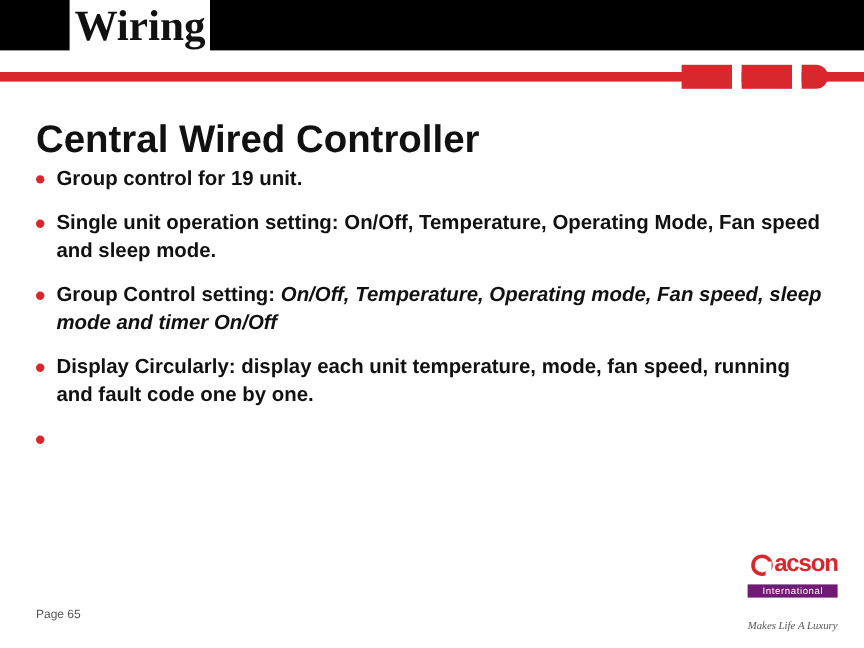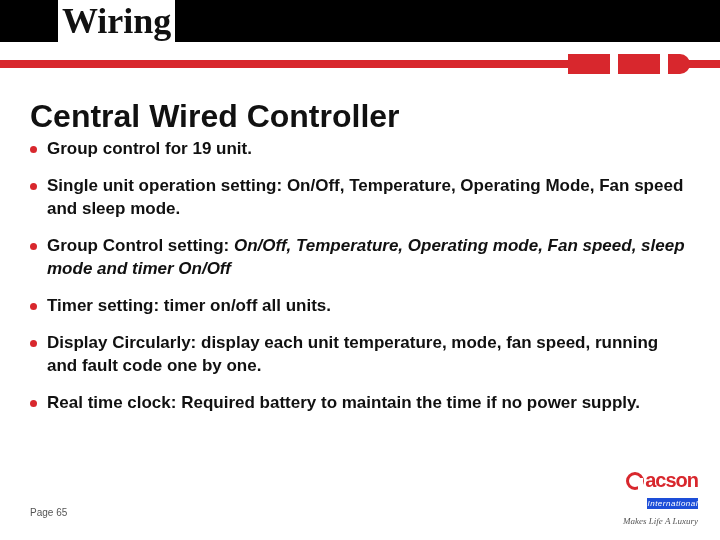--- a/index.html
+++ b/index.html
@@ -90,33 +90,32 @@
   .logo-circle {
     width: 18px; height: 18px; border: 3px solid #d8272d; border-radius: 50%;
     display: inline-block; margin-right: 1px; position: relative;
   }
   .logo-circle::after {
     content: ""; position: absolute; right: -2px; top: 3px; width: 5px; height: 12px; background: #fff;
   }
   .logo-intl {
     font-size: 8px;
     color: #fff;
-    background: #1d4ed8;
-    padding: 1px 0;
+    background: #701a75;
+    padding: 1px 12px;
     display: inline-block;
     margin-top: 2px;
-    font-style: italic;
     letter-spacing: 0.5px;
   }
   .logo-tagline {
     font-size: 9px;
     font-style: italic;
     font-family: "Times New Roman", serif;
     color: #555;
-    margin-top: 6px;
+    margin-top: 16px;
   }
 </style>
 </head>
 <body>
 
 <div class="slide">
 
   <div class="topbar"></div>
 
   <div class="title">Wiring</div>
@@ -148,39 +147,30 @@
       </div>
     </div>
 
     <div class="bullet">
       <div class="dot"></div>
       <div class="btext">
         <span class="b">Group Control setting: </span><span class="b i">On/Off, Temperature, Operating mode, Fan speed, sleep mode and timer On/Off</span>
       </div>
     </div>
 
-    <div class="bullet">
-      <div class="dot"></div>
-      <div class="btext">
-        <span class="b">Timer setting: timer on/off all units.</span><span class="i"></span>
-      </div>
-    </div>
 
     <div class="bullet">
       <div class="dot"></div>
       <div class="btext">
         <span class="b">Display Circularly: display each unit temperature, mode, fan speed, running and fault code one by one.</span><span class="i"></span>
       </div>
     </div>
 
     <div class="bullet">
       <div class="dot"></div>
-      <div class="btext">
-        <span class="b">Real time clock: Required battery to maintain the time if no power supply.</span><span class="i"></span>
-      </div>
     </div>
 
   </div>
 
   <div class="pagenum">Page 65</div>
 
   <div class="logo">
     <div class="logo-main">
       <span class="logo-circle"></span>
         <span>acson</span>

